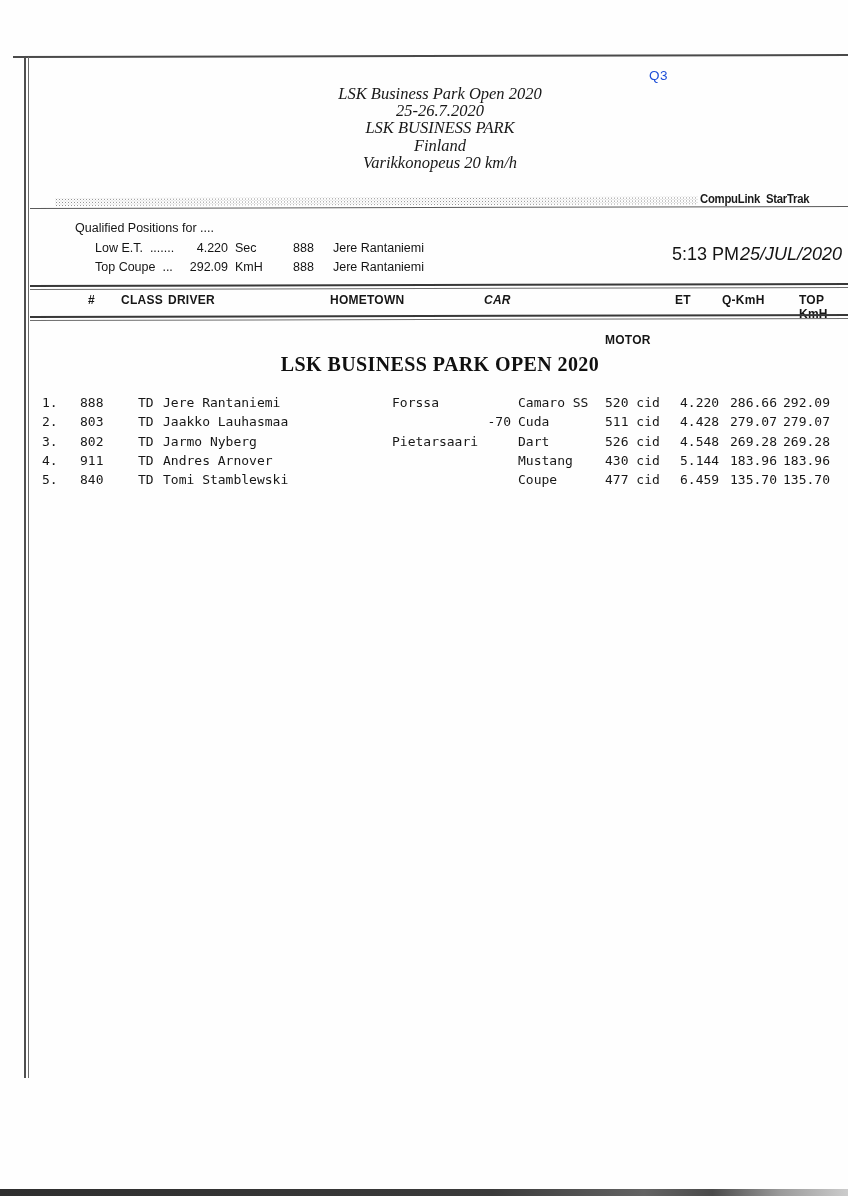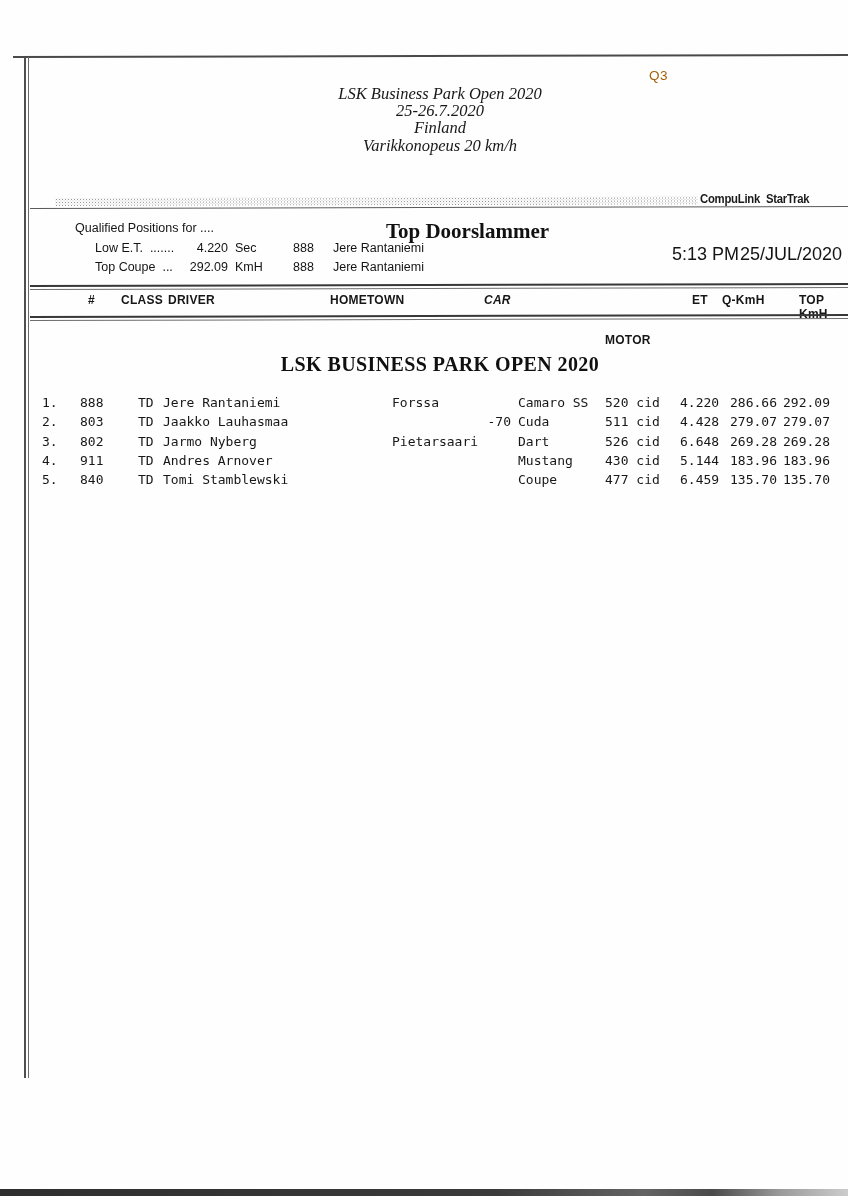--- a/index.html
+++ b/index.html
@@ -22,21 +22,21 @@
   .sep-line{top:208px;left:30px;width:818px;height:1.1px;background:#5a5a5a;}
   .dblA1{top:285px;left:30px;width:818px;height:1.5px;background:#383838;}
   .dblA2{top:288.6px;left:30px;width:818px;height:1.1px;background:#6e6e6e;}
   .dblB1{top:316px;left:30px;width:818px;height:1.5px;background:#383838;}
   .dblB2{top:319.6px;left:30px;width:818px;height:1.1px;background:#6e6e6e;}
   .bottom-bar{
     position:absolute;top:1189px;left:0;width:848px;height:7px;
     background:linear-gradient(90deg,#2e2e2e,#3a3a3a 58%,#636363 76%,#4a4a4a 84%,#9a9a9a 92%,#cccccc 100%);
   }
   
-  .q3{position:absolute;left:649px;top:68px;font-size:13.5px;letter-spacing:.5px;color:#a16207;}
+  .q3{position:absolute;left:649px;top:68px;font-size:13.5px;letter-spacing:.5px;color:#1d4ed8;}
   .evt-block{
     position:absolute;left:140px;top:85px;width:600px;text-align:center;
     font-family:"Liberation Serif",serif;font-style:italic;
     font-size:16.5px;line-height:17.2px;color:#181818;
   }
   .brand{
     position:absolute;left:700px;top:191px;width:130px;text-align:left;
     font-weight:bold;font-size:13.5px;white-space:pre;letter-spacing:-.3px;
     transform:scaleX(.84);transform-origin:0 0;color:#1a1a1a;
   }
@@ -46,25 +46,25 @@
   .qrow .q-label{position:absolute;left:95px;white-space:pre;}
   .qrow .q-value{position:absolute;left:148px;width:80px;text-align:right;}
   .qrow .q-unit{position:absolute;left:235px;}
   .qrow .q-num{position:absolute;left:293px;}
   .qrow .q-name{position:absolute;left:333px;}
   .class-title{
     position:absolute;left:340px;top:219px;width:255px;text-align:center;
     font-family:"Liberation Serif",serif;font-weight:bold;font-size:21px;color:#111;
   }
   .timestamp{position:absolute;top:244px;font-size:18px;color:#141414;}
-  .t-time{left:672px;} .t-date{left:740px;}
+  .t-time{left:672px;} .t-date{left:740px;font-style:italic;}
   
   .th{position:absolute;top:293px;font-size:12px;font-weight:bold;letter-spacing:.25px;color:#161616;}
   .th0{left:88px;} .th1{left:121px;} .th2{left:168px;} .th3{left:330px;}
-  .th4{left:484px;font-style:italic;} .th5{left:605px;margin-top:40px;} .th6{left:692px;} .th7{left:722px;} .th8{left:775px;margin-left:24px;}
+  .th4{left:484px;font-style:italic;} .th5{left:605px;margin-top:40px;} .th6{left:675px;} .th7{left:722px;} .th8{left:775px;margin-left:24px;}
   
   .event-title{
     position:absolute;left:140px;top:353px;width:600px;text-align:center;
     font-family:"Liberation Serif",serif;font-weight:bold;font-size:20px;
     letter-spacing:.4px;color:#101010;
   }
   
   .row{
     position:absolute;left:0;width:848px;height:17px;
     font-family:"DejaVu Sans Mono","Liberation Mono",monospace;
@@ -83,20 +83,21 @@
 
   <div class="rule frame-top"></div>
   <div class="vline-a"></div>
   <div class="vline-b"></div>
 
   <div class="q3">Q3</div>
 
   <div class="evt-block">
     <div>LSK Business Park Open 2020</div>
     <div>25-26.7.2020</div>
+    <div>LSK BUSINESS PARK</div>
     <div>Finland</div>
     <div>Varikkonopeus 20 km/h</div>
   </div>
 
   <div class="rule dots"></div>
   <div class="brand">CompuLink  StarTrak</div>
   <div class="rule sep-line"></div>
 
   <div class="qual-title">Qualified Positions for ....</div>
   <div class="qrow" style="top:241px">
@@ -107,21 +108,20 @@
     <span class="q-name">Jere Rantaniemi</span>
   </div>
   <div class="qrow" style="top:259.5px">
     <span class="q-label">Top Coupe  ...</span>
     <span class="q-value">292.09</span>
     <span class="q-unit">KmH</span>
     <span class="q-num">888</span>
     <span class="q-name">Jere Rantaniemi</span>
   </div>
 
-  <div class="class-title">Top Doorslammer</div>
   <div class="timestamp t-time">5:13 PM</div>
   <div class="timestamp t-date">25/JUL/2020</div>
 
   <div class="rule dblA1"></div>
   <div class="rule dblA2"></div>
   <div class="th th0">#</div>
   <div class="th th1">CLASS</div>
   <div class="th th2">DRIVER</div>
   <div class="th th3">HOMETOWN</div>
   <div class="th th4">CAR</div>
@@ -163,21 +163,21 @@
   </div>
       <div class="row" style="top: 433.6px;">
     <span class="c-pos">3.</span>
     <span class="c-num">802</span>
     <span class="c-class">TD</span>
     <span class="c-driver">Jarmo Nyberg</span>
     <span class="c-home">Pietarsaari</span>
     <span class="c-carprefix"></span>
     <span class="c-car">Dart</span>
     <span class="c-motor">526 cid</span>
-    <span class="c-et">6.648</span>
+    <span class="c-et">4.548</span>
     <span class="c-q">269.28</span>
     <span class="c-top">269.28</span>
   </div>
       <div class="row" style="top: 452.9px;">
     <span class="c-pos">4.</span>
     <span class="c-num">911</span>
     <span class="c-class">TD</span>
     <span class="c-driver">Andres Arnover</span>
     <span class="c-home"></span>
     <span class="c-carprefix"></span>

